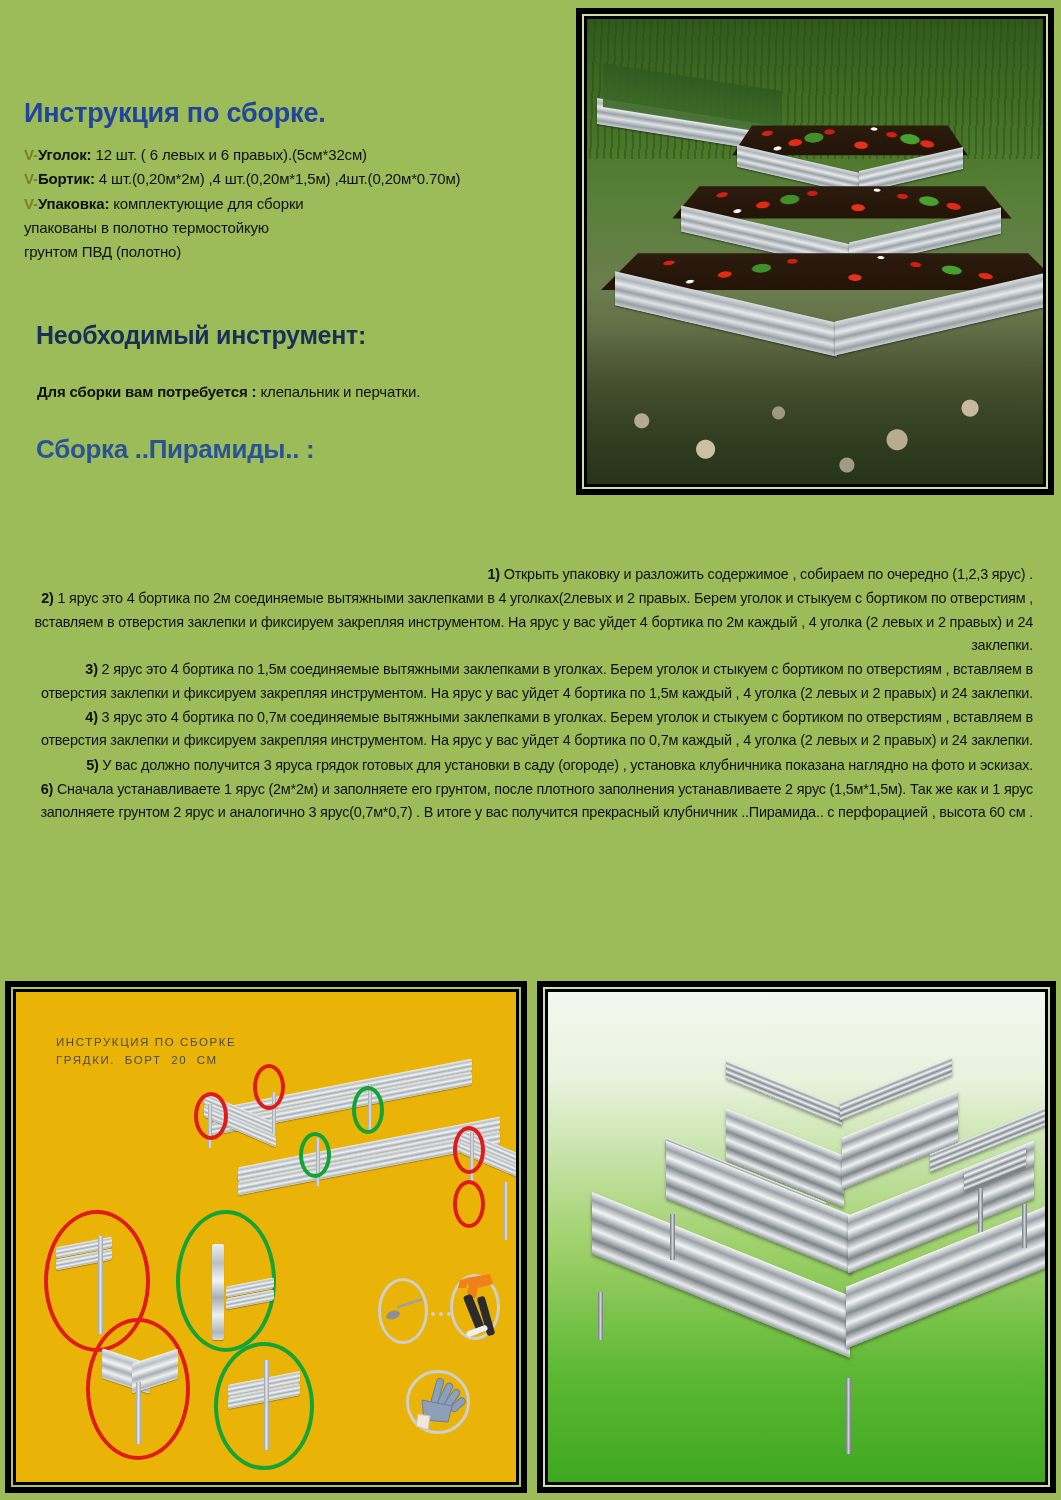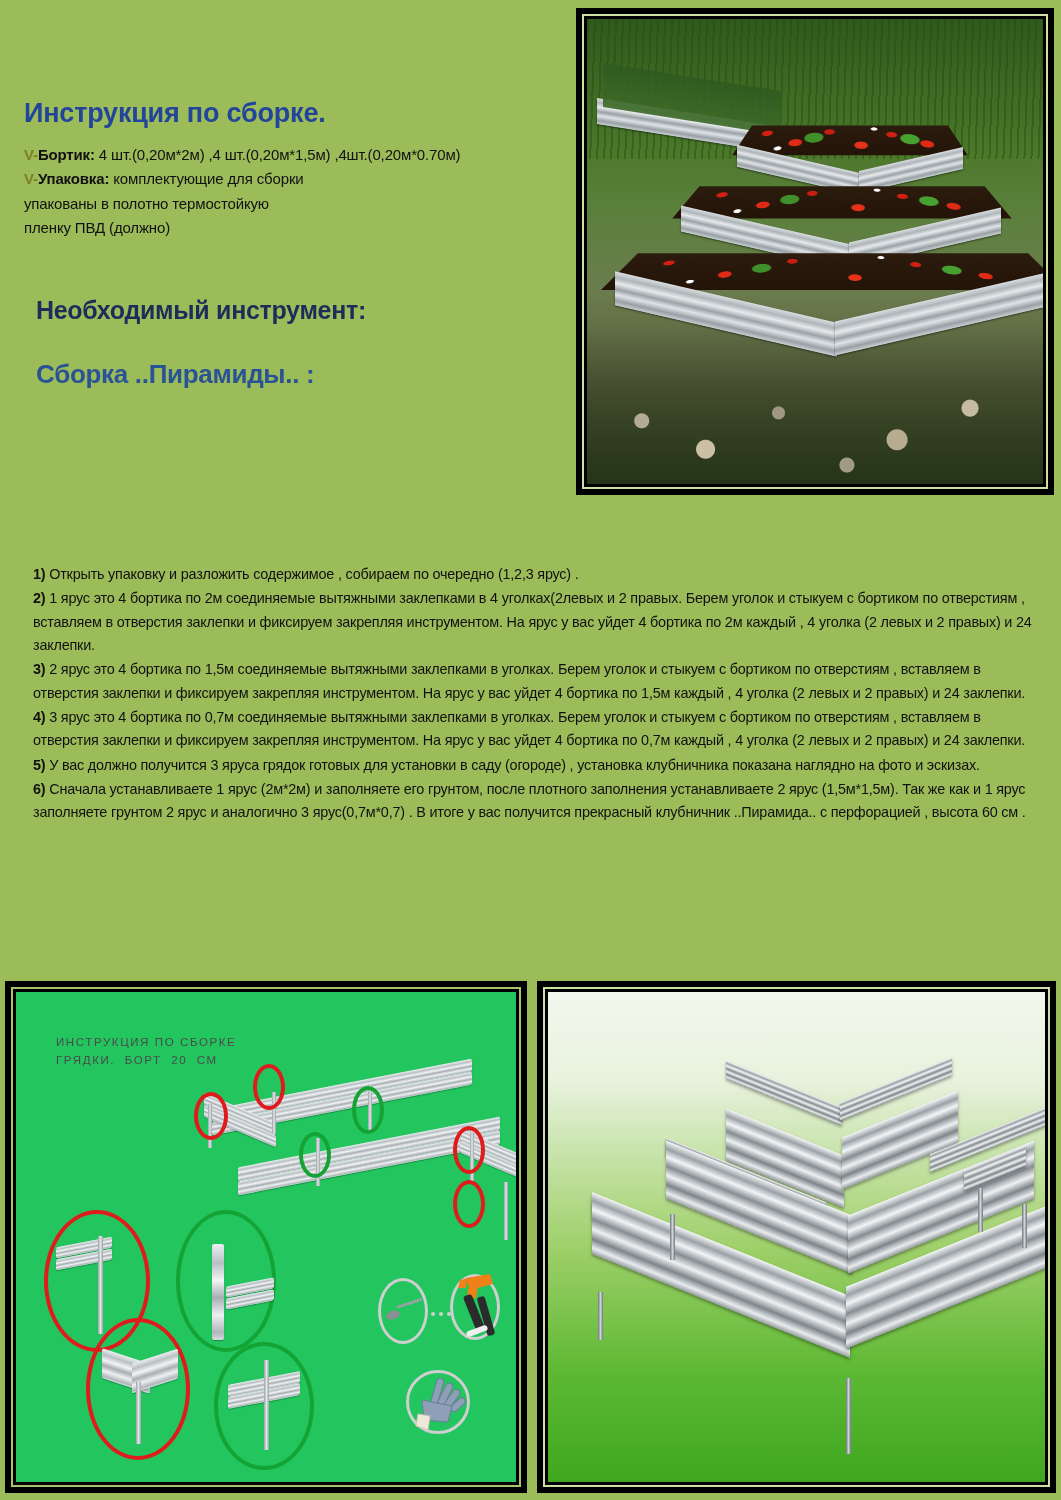--- a/index.html
+++ b/index.html
@@ -41,21 +41,21 @@
     color: #2a5296; font-size: 26px; font-weight: bold;
     margin: 34px 0 0 12px; letter-spacing: -0.3px;
   }
 
   
   .steps {
     position: absolute; left: 33px; top: 563px; width: 1000px;
   }
   .step {
     font-size: 14.4px; color: #111; line-height: 1.62;
-    margin-bottom: 1px; letter-spacing: -0.2px; text-align: left;
+    margin-bottom: 1px; letter-spacing: -0.2px; text-align: right;
   }
   .step .num { font-weight: bold; }
 
   
   .frame {
     position: absolute; background: #000;
     padding: 6px;
   }
   .frame .inner-line { width: 100%; height: 100%; border: 2px solid #cfe0a4; padding: 3px; background:#000; }
   .frame .media { width: 100%; height: 100%; overflow: hidden; position: relative; }
@@ -113,21 +113,21 @@
       radial-gradient(circle at 70% 35%, #cf2012 0 5px, rgba(0,0,0,0) 6px),
       radial-gradient(circle at 85% 66%, #e02a16 0 6px, rgba(0,0,0,0) 7px),
       radial-gradient(circle at 18% 80%, #fff 0 3px, rgba(0,0,0,0) 4px),
       radial-gradient(circle at 62% 14%, #fff 0 3px, rgba(0,0,0,0) 4px),
       radial-gradient(circle at 33% 45%, #3f8f2a 0 9px, rgba(0,0,0,0) 10px),
       radial-gradient(circle at 78% 50%, #47a02f 0 9px, rgba(0,0,0,0) 10px),
       linear-gradient(#2c1c0e, #241408);
   }
 
   
-  .diag { position:absolute; inset:0; background:#22c55e; }
+  .diag { position:absolute; inset:0; background:#eab308; }
   .diag-cap {
     position:absolute; left:40px; top:42px;
     font-family:"Liberation Sans", sans-serif;
     font-size:11.5px; color:#4b4b4b; letter-spacing:1.6px; line-height:1.55;
     white-space:pre;
   }
   .ell { position:absolute; border-radius:50%; background:transparent; }
   .ell.red { border:4px solid #e01b1b; }
   .ell.green { border:4px solid #14a335; }
   .ell.grey { border:3px solid #cfcfcf; }
@@ -161,30 +161,36 @@
 </head>
 <body>
 
 <div class="page">
 
   <div class="text-col">
 
     <div class="title">Инструкция по сборке.</div>
 
     <div class="spec-line">
+      <span class="vmark">V-</span><span class="lbl">Уголок:</span><span> 12 шт. ( 6 левых и 6 правых).(5см*32см)</span>
+    </div>
+    <div class="spec-line">
       <span class="vmark">V-</span><span class="lbl">Бортик:</span><span> 4 шт.(0,20м*2м) ,4 шт.(0,20м*1,5м) ,4шт.(0,20м*0.70м)</span>
     </div>
     <div class="spec-line">
       <span class="vmark">V-</span><span class="lbl">Упаковка:</span><span> комплектующие для сборки</span>
     </div>
     <div class="spec-line">упакованы в полотно термостойкую</div>
-    <div class="spec-line">пленку ПВД (должно)</div>
+    <div class="spec-line">грунтом ПВД (полотно)</div>
 
     <div class="h2-tool">Необходимый инструмент:</div>
 
+    <div class="tool-line">
+      <span class="b">Для сборки вам потребуется :</span><span>  клепальник и перчатки.</span>
+    </div>
 
     <div class="h2-assembly">Сборка ..Пирамиды.. :</div>
   </div>
 
   <div class="steps">
     <div class="step">
       <span class="num">1)</span><span> Открыть упаковку и разложить содержимое ,  собираем по очередно (1,2,3 ярус) .</span>
     </div>
     <div class="step">
       <span class="num">2)</span><span> 1 ярус это 4 бортика по 2м соединяемые вытяжными заклепками в 4  уголках(2левых и 2 правых. Берем уголок и стыкуем с бортиком по отверстиям , вставляем в отверстия заклепки  и фиксируем  закрепляя инструментом.  На   ярус у вас уйдет 4 бортика по 2м каждый , 4 уголка (2 левых и 2 правых)  и 24 заклепки.</span>

